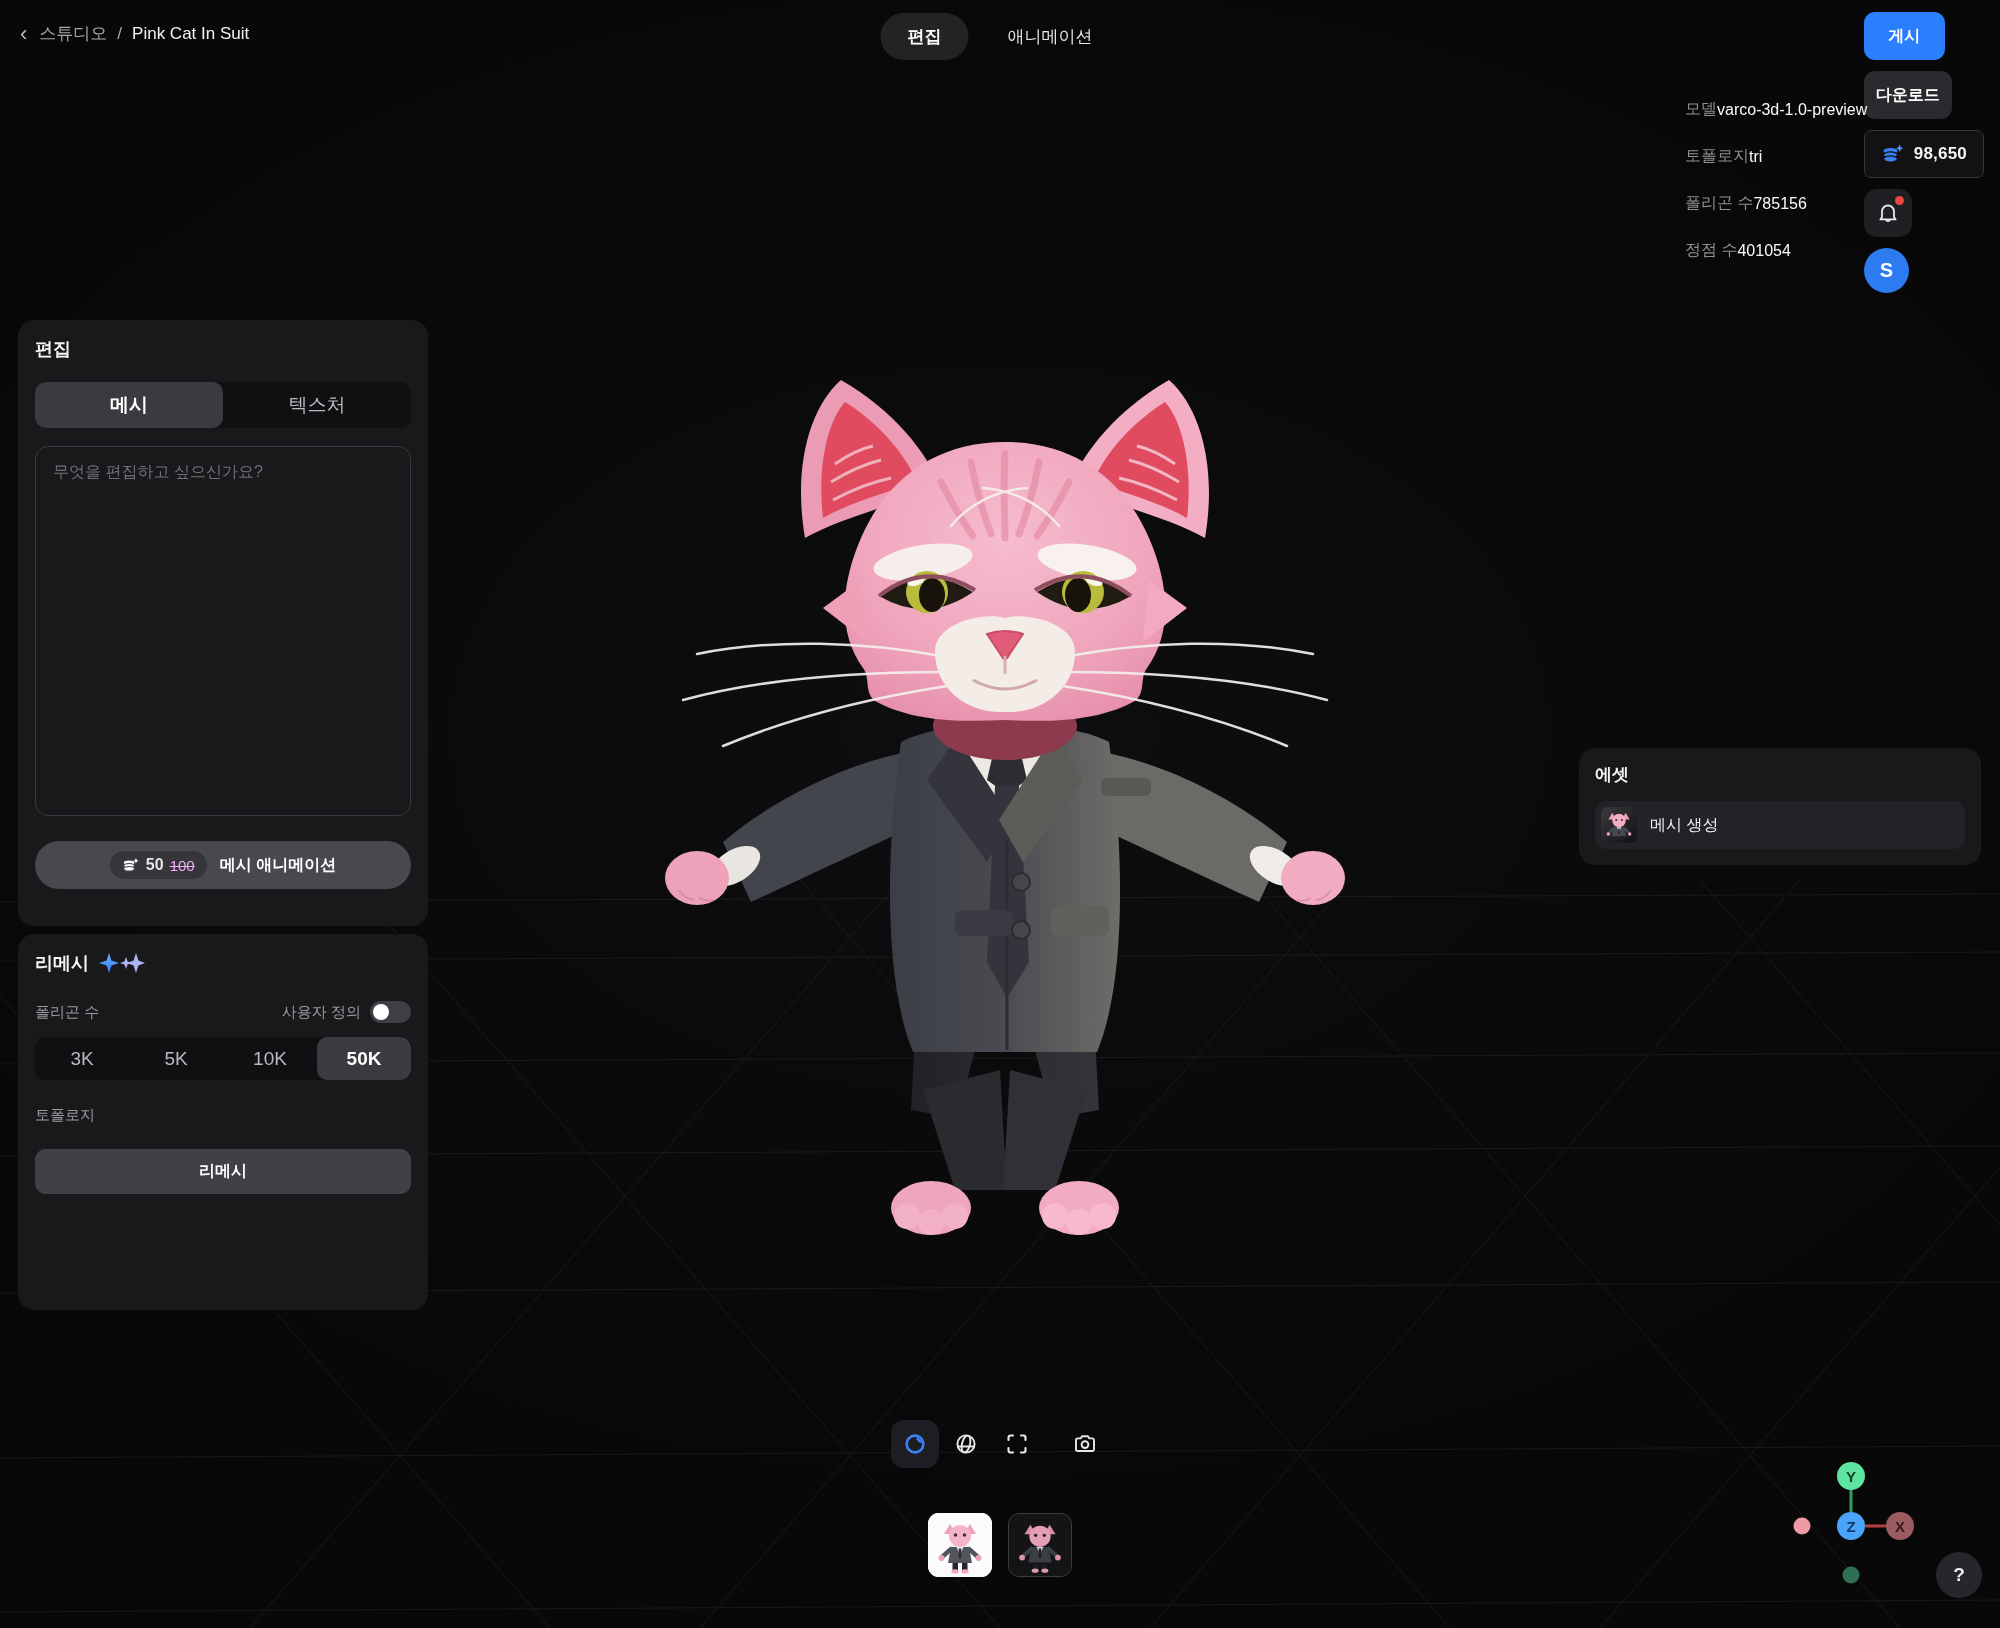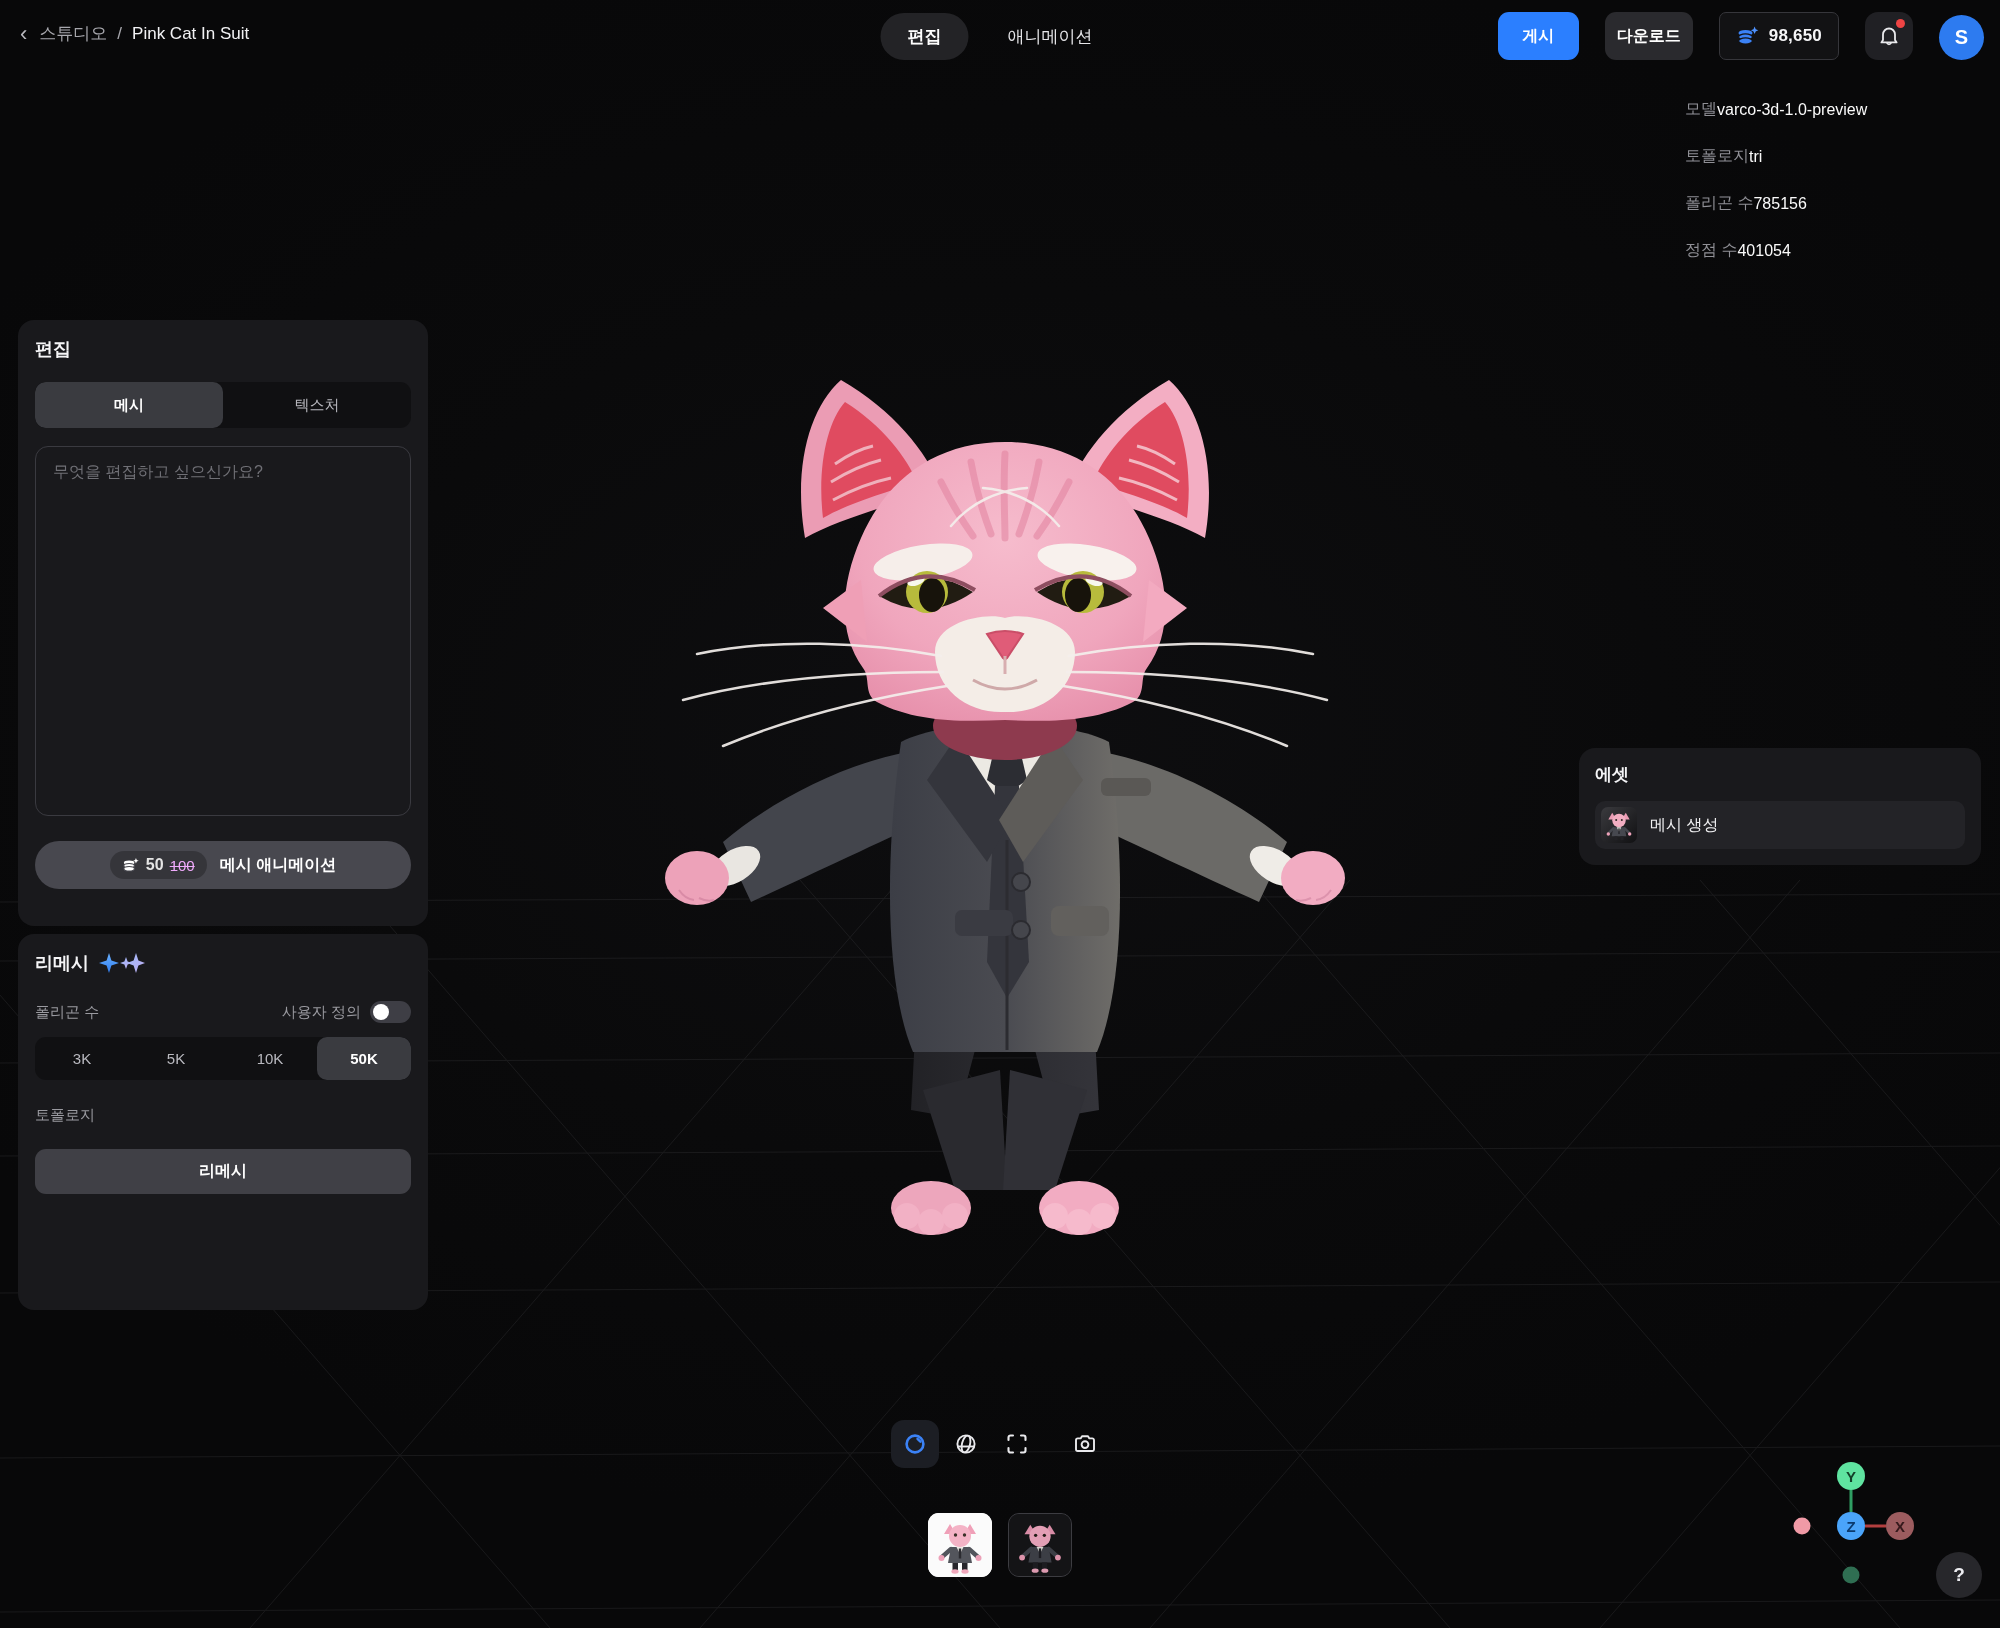--- a/index.html
+++ b/index.html
@@ -14,41 +14,41 @@
 
   
   .breadcrumb{left:18px;top:22px;display:flex;align-items:center;gap:10px;font-size:17px;}
   .crumb-back{color:#b9b9bf;font-size:22px;line-height:1;cursor:pointer;padding:0 2px;}
   .crumb-gray{color:#a7a7ad;}
   .crumb-title{color:#f2f2f4;}
   .center-tabs{left:50%;top:13px;transform:translateX(-50%);display:flex;align-items:center;gap:12px;}
   .tab-pill{height:47px;padding:0 27px;border-radius:24px;display:flex;align-items:center;font-size:17px;color:#fff;cursor:pointer;}
   .tab-pill.active{background:#232326;font-weight:700;}
   .tab-pill.inactive{color:#e7e7ea;}
-  .top-right{right:16px;top:12px;display:flex;align-items:flex-end;gap:26px;}
+  .top-right{right:16px;top:12px;display:flex;align-items:flex-start;gap:11px;flex-direction:column;}
   .btn{height:48px;border-radius:11px;display:flex;align-items:center;justify-content:center;font-size:16px;font-weight:700;cursor:pointer;border:none;color:#fff;}
   .btn-publish{width:81px;background:#2b7fff;}
   .btn-download{width:88px;background:#2a2a2e;}
   .credit-pill{height:48px;padding:0 16px;border:1px solid #36363b;border-radius:7px;background:#121214;display:flex;align-items:center;gap:9px;cursor:pointer;}
   .credit-amount{font-size:17px;font-weight:700;color:#f5f5f7;letter-spacing:.2px;}
   .icon-btn{width:48px;height:48px;border-radius:13px;background:#202024;display:flex;align-items:center;justify-content:center;position:relative;cursor:pointer;}
   .red-dot{position:absolute;top:7px;right:8px;width:9px;height:9px;border-radius:50%;background:#ef4444;}
   .avatar{width:45px;height:45px;border-radius:50%;background:#2d7bf0;display:flex;align-items:center;justify-content:center;font-size:20px;font-weight:700;cursor:pointer;}
 
   
   .model-info{right:17px;top:86px;width:298px;}
   .mi-row{display:flex;justify-content:flex-start;align-items:center;height:47px;font-size:16px;}
   .mi-label{color:#909096;}
   .mi-value{color:#fafafa;}
 
   
   .panel{background:#19191c;border-radius:16px;padding:17px;}
   .panel-title{font-size:18px;font-weight:700;color:#f5f5f7;}
   .seg{background:#101012;border-radius:11px;display:flex;padding:0;overflow:hidden;}
-  .seg-item{flex:1;display:flex;align-items:center;justify-content:center;font-size:15px;color:#b9b9bf;cursor:pointer;border-radius:10px;}
+  .seg-item{flex:1;display:flex;align-items:center;justify-content:center;font-size:19px;color:#b9b9bf;cursor:pointer;border-radius:10px;}
   .seg-item.selected{background:#3a3b40;color:#fff;font-weight:700;}
 
   .edit-panel{left:18px;top:320px;width:410px;height:606px;}
   .edit-tabs{margin-top:21px;height:46px;}
   .prompt{margin-top:18px;width:100%;height:370px;background:transparent;border:1px solid #3a3a40;border-radius:13px;resize:none;outline:none;padding:15px 17px;font-size:16px;color:#e7e7ea;font-family:"Liberation Sans","DejaVu Sans",sans-serif;}
   .prompt::placeholder{color:#707076;}
   .submit-mesh-edit{margin-top:21px;width:100%;height:48px;border-radius:24px;background:#48484f;display:flex;align-items:center;justify-content:center;gap:13px;cursor:pointer;}
   .price-badge{display:flex;align-items:center;gap:6px;background:rgba(0,0,0,.26);border-radius:15px;padding:5px 12px;}
   .price-now{font-size:16px;font-weight:700;color:#e5e5e5;}
   .price-old{font-size:15px;color:#f0abfc;text-decoration:line-through;}

